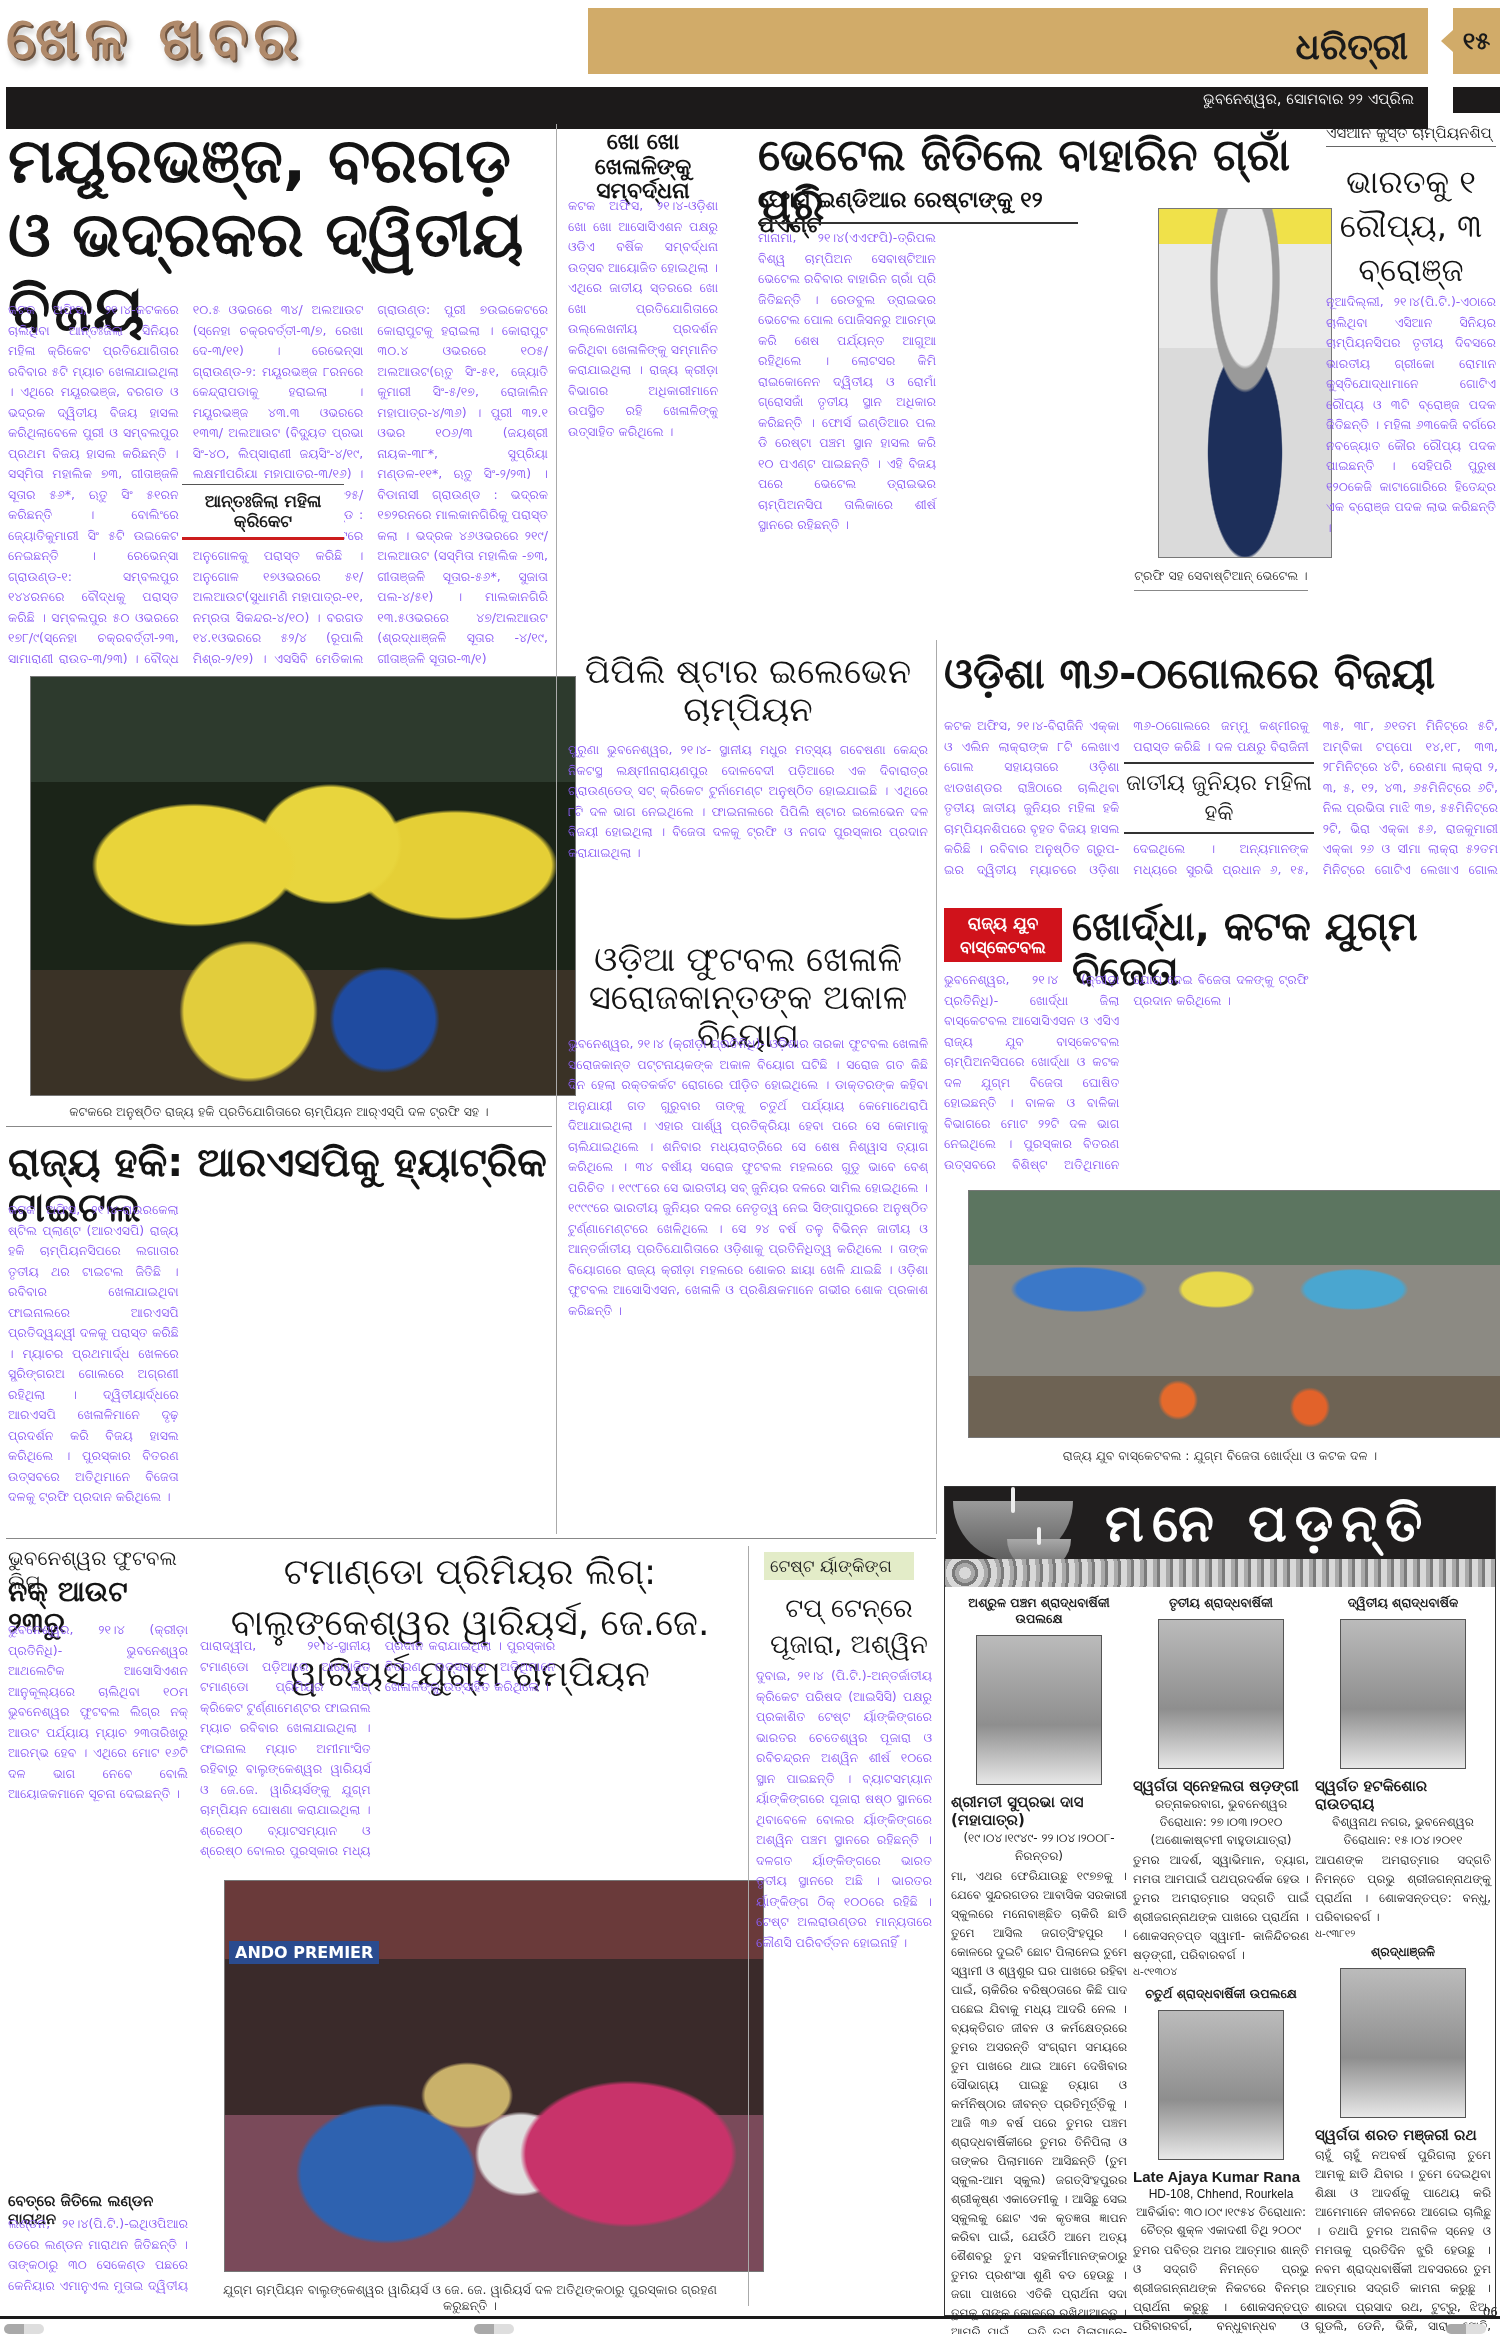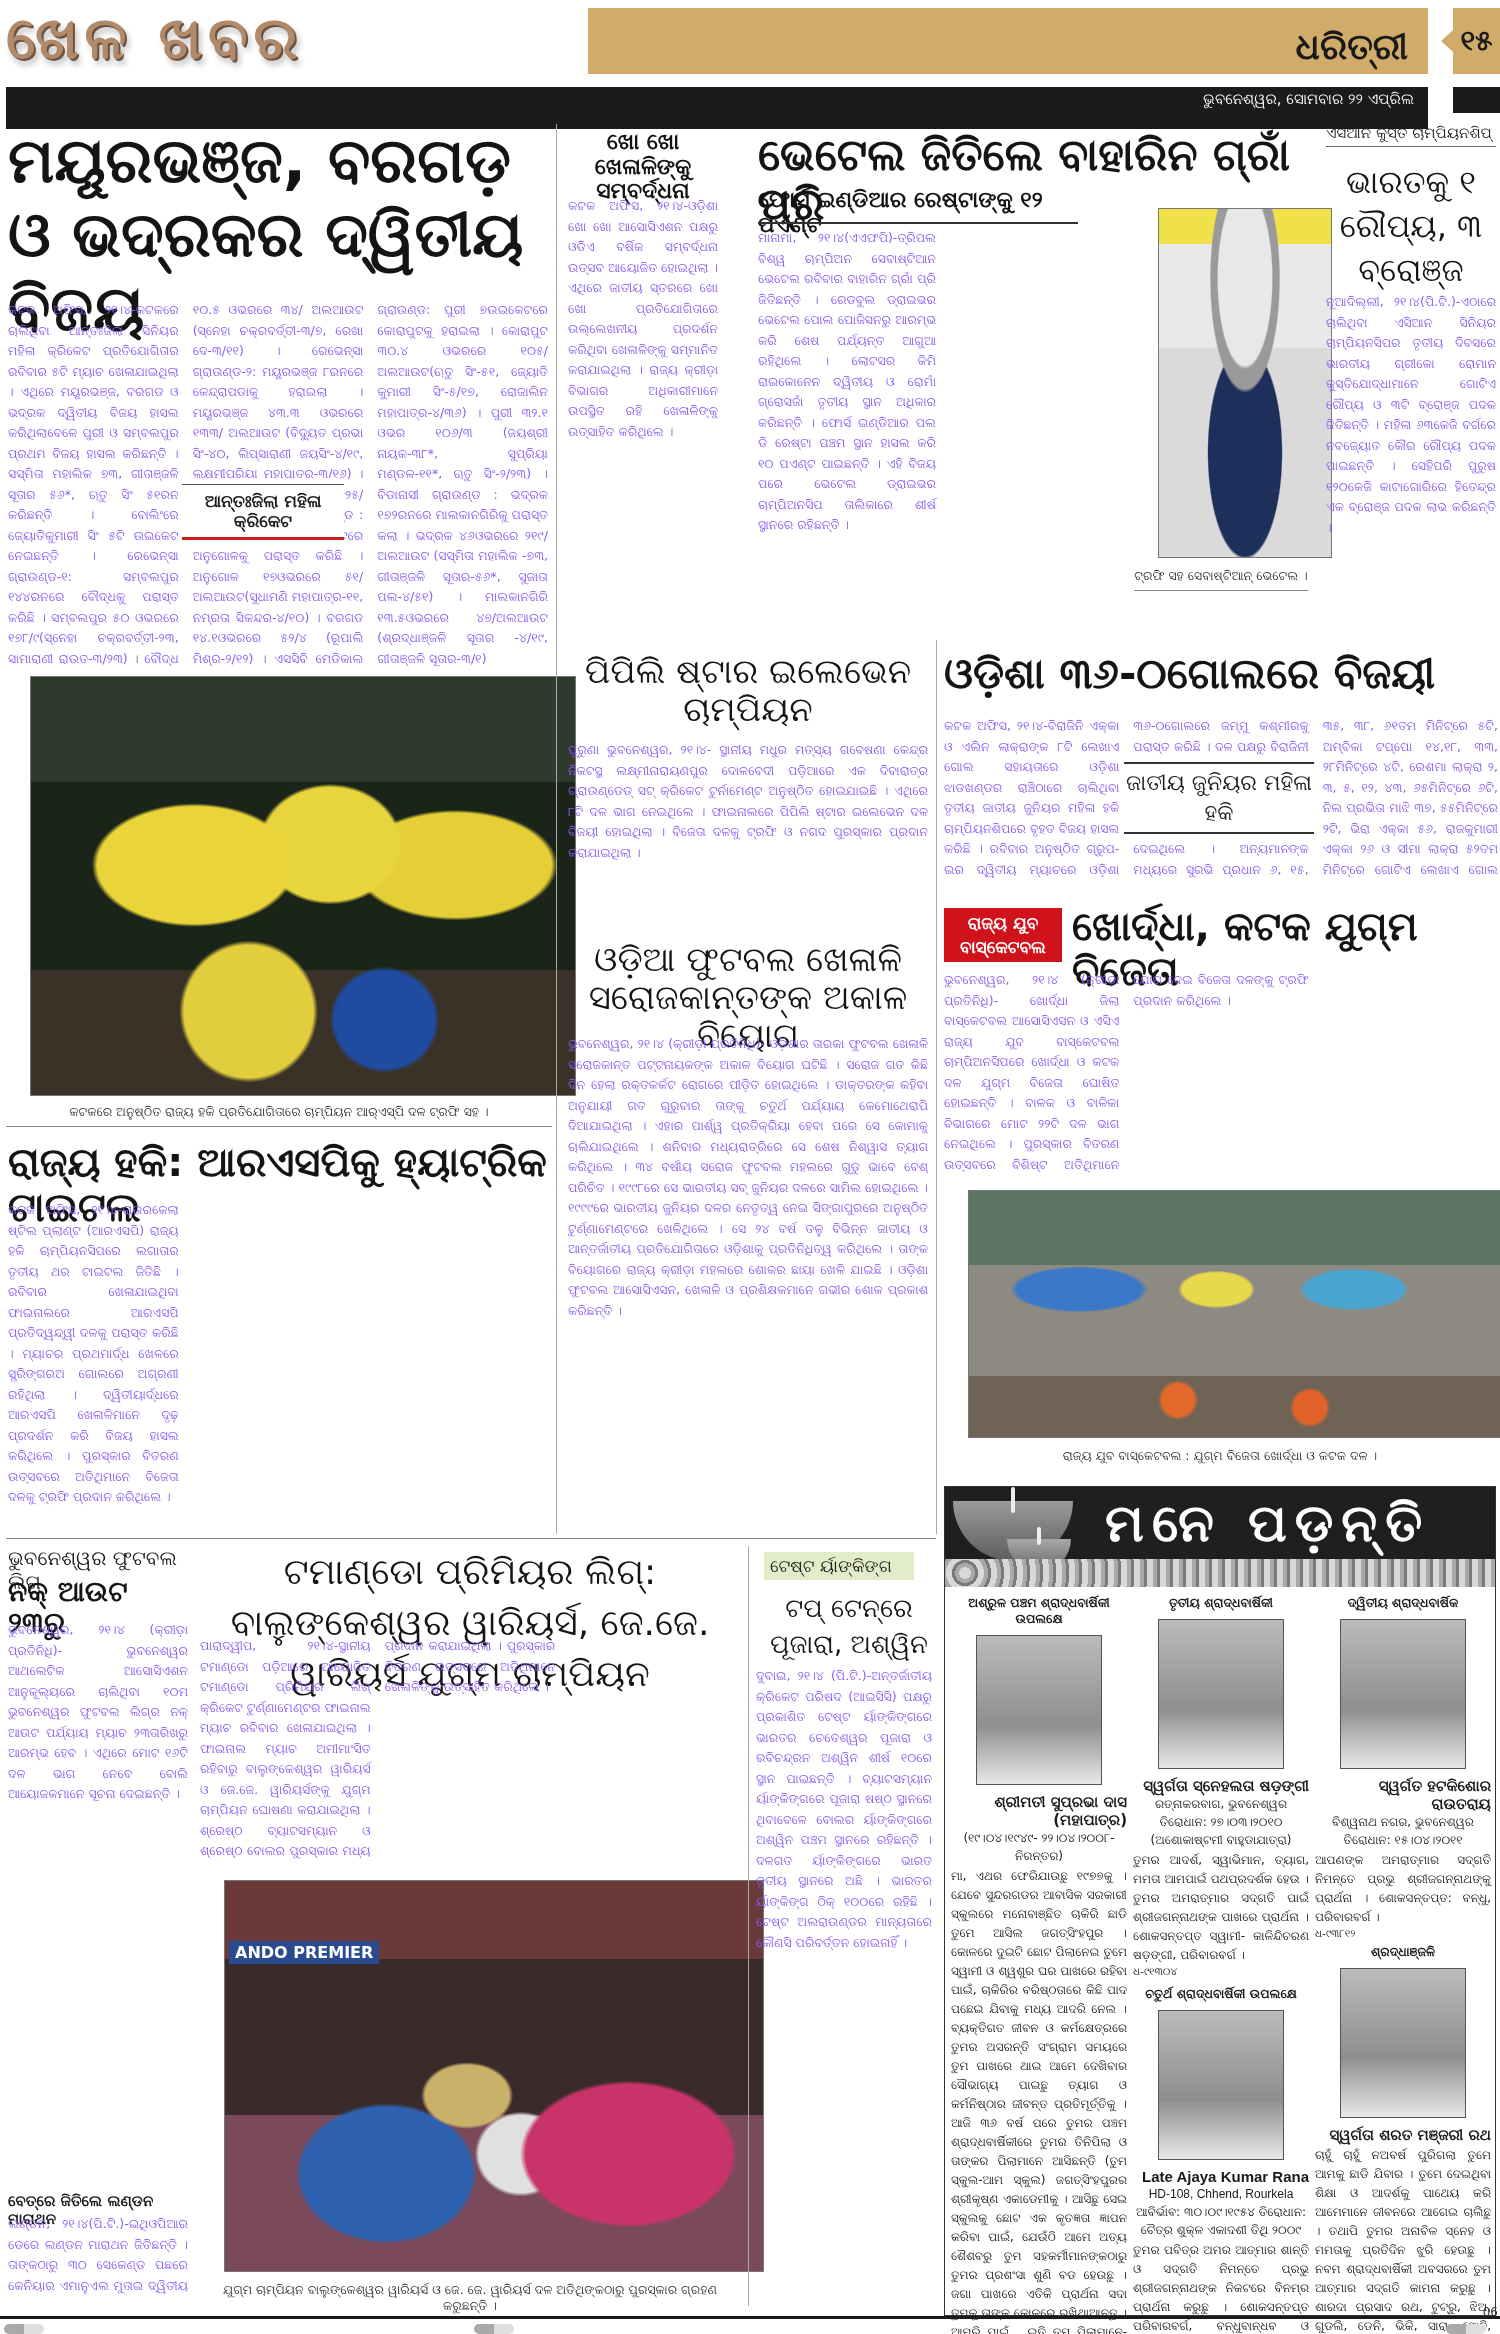--- a/index.html
+++ b/index.html
@@ -7,21 +7,21 @@
   body { font-family: "DejaVu Sans", sans-serif; color: #1a1a1a; position: relative; }
   .abs { position: absolute; }
 
   
   .masthead-title { left: 6px; top: 4px; font-family: "DejaVu Serif", serif; font-size: 58px; font-weight: bold;
     color: #b08a6b; letter-spacing: 6px; text-shadow: 2px 2px 0 #6e5440, 4px 6px 6px #bbb; }
   .mast-gold { left: 588px; top: 8px; width: 840px; height: 66px; background: #d1ab69; }
   .mast-paper { right: 20px; top: 18px; font-size: 36px; font-weight: bold; color: #1a1a1a; }
   .mast-pagebox { left: 1453px; top: 8px; width: 47px; height: 66px; background: #d1ab69; }
   .mast-pagebox::before { content:""; position:absolute; left:-12px; top:22px; border-right:12px solid #d1ab69; border-top:11px solid transparent; border-bottom:11px solid transparent; }
-  .mast-pagenum { width:100%; text-align:center; line-height:66px; font-size:28px; font-weight:bold; }
+  .mast-pagenum { width:100%; text-align:center; line-height:66px; font-size:24px; font-weight:bold; }
   .dateline { left: 6px; top: 87px; width: 1422px; height: 42px; background: #1c1a1a; }
   .dateline-text { position:absolute; right: 14px; top: 3px; color: #fff; font-size: 15px; }
   .yearbox { left: 1453px; top: 87px; width: 47px; height: 26px; background: #1c1a1a; color:#fff; font-size:15px; text-align:center; line-height:26px;padding-left:48px; }
 
   .headline { font-weight: bold; color: #141414; line-height: 1.12; }
   .body-text { font-size: 12.5px; line-height: 20.5px; color: #8b5cf6; text-align: justify; }
   .cols3 { column-count: 3; column-gap: 14px; }
   .cols2 { column-count: 2; column-gap: 14px; }
   .caption { font-size: 12.5px; color: #333; text-align: center; }
   .rule { background: #888; height: 1px; }
@@ -36,21 +36,21 @@
   .mem-banner { position:absolute; left:0; top:0; width:100%; height:100px; background: #201e1e; }
   .mem-flowers { position:absolute; left:0; bottom:0; width:100%; height:28px;
     background: repeating-radial-gradient(circle at 20px 14px, #d8d8d8 0 6px, #a9a9a9 6px 10px, #7a7a7a 10px 13px); }
   .mem-title { position:absolute; left: 160px; top: 6px; color:#fff; font-size: 52px; font-weight:bold; letter-spacing:8px; }
   .lamp-big { position:absolute; left:8px; top:14px; width:120px; height:60px; border-radius: 0 0 60px 60px; background: linear-gradient(#9a9a9a, #5d5d5d); }
   .lamp-small { position:absolute; left:62px; top:52px; width:64px; height:32px; border-radius: 0 0 32px 32px; background: linear-gradient(#a8a8a8, #666); }
   .flame { position:absolute; width:4px; height:26px; background:#eee; border-radius: 2px; }
   .mem-col { position:absolute; top:108px; width:176px; }
   .mem-kicker { font-size: 12.5px; font-weight: bold; text-align:center; margin-bottom: 8px; }
   .mem-photo { width: 126px; height: 150px; margin: 0 auto; border:1px solid #555; background: linear-gradient(#bbb, #8e8e8e 60%, #e8e8e8); position:relative; }
-  .mem-name { font-size: 15px; font-weight: bold; text-align:right; margin-top: 8px; }
+  .mem-name { font-size: 15px; font-weight: bold; text-align:left; margin-top: 8px; }
   .mem-sub { font-size: 12px; text-align:center; line-height: 18px; }
   .mem-text { font-size: 12px; line-height: 19px; text-align: justify; margin-top: 2px; }
   .mem-code { font-size: 10.5px; text-align: right; }
 
   .footer-rule { left: 0; top: 2316px; width: 1500px; height: 3px; background: #1a1a1a; }
   .footer-num { right: 2px; top: 2305px; font-size: 12px; color:#333; }
   .pill { height: 10px; width: 40px; border-radius: 5px; background: linear-gradient(90deg,#a9a9a9 50%, #dedede 50%); }
 </style>
 </head>
 <body>

